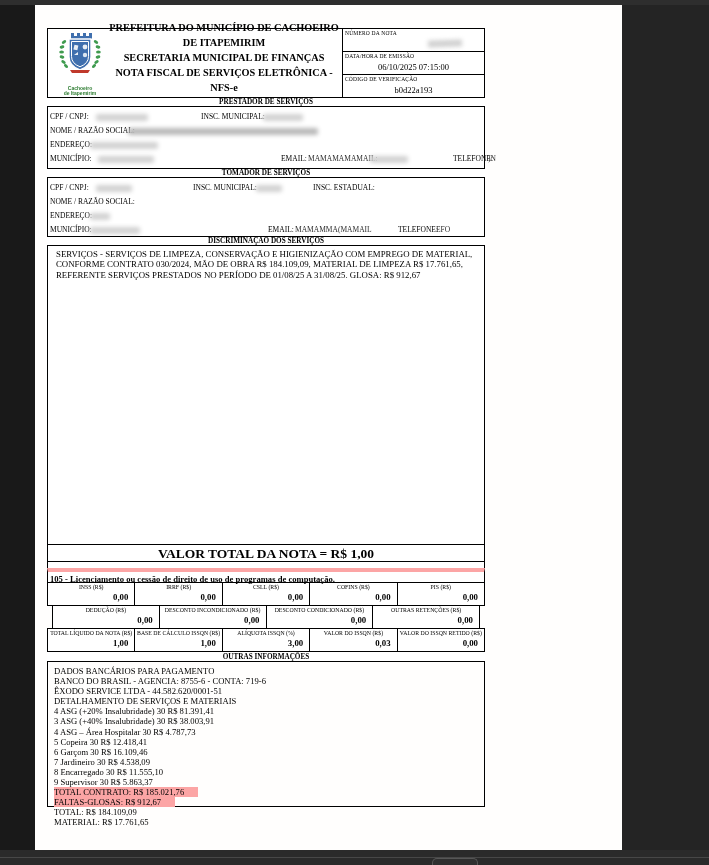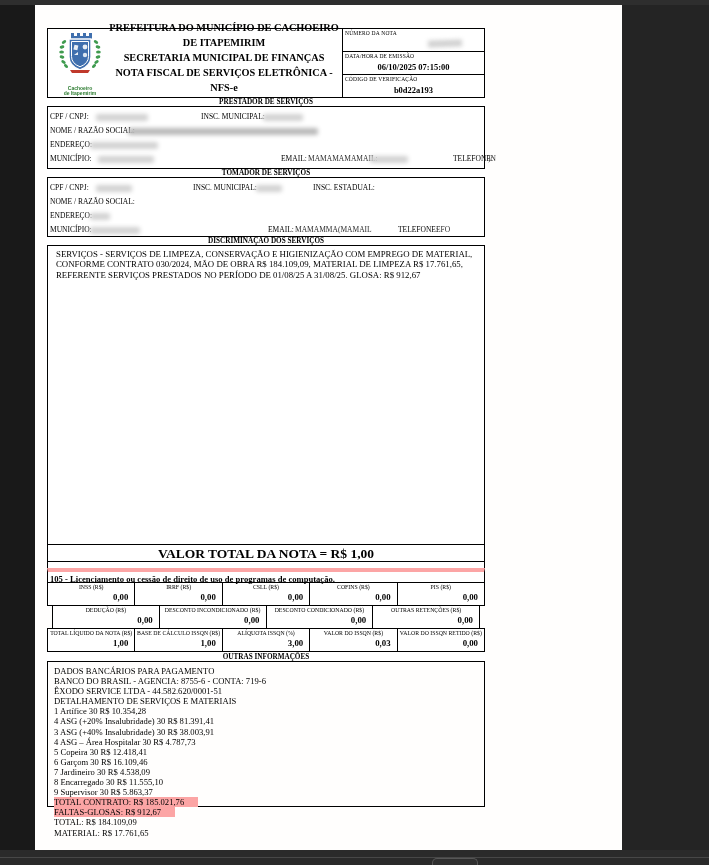--- a/index.html
+++ b/index.html
@@ -22,21 +22,21 @@
   .titles { flex:1; text-align:center; }
   .t1 { font-size:10.3px; font-weight:bold; line-height:15px; }
   .t2 { font-size:10.3px; font-weight:bold; line-height:15px; }
   .t3 { font-size:10.3px; font-weight:bold; line-height:15px; }
   .rps { font-size:7px; line-height:12px; }
   .rps .rps-date { margin-left:18px; }
   .hdr-right { width:142px; border-left:1px solid #000; display:flex; flex-direction:column; }
   .hdr-cell { flex:1; border-bottom:1px solid #000; position:relative; padding:1px 2px; }
   .hdr-cell:last-child { border-bottom:none; }
   .cap { font-size:5.5px; line-height:6px; letter-spacing:.2px; }
-  .hdr-val { text-align:center; font-weight:bold; font-size:8.5px; margin-top:3px; }
+  .hdr-val { text-align:center; font-weight:normal; font-size:8.5px; margin-top:3px; }
   .smudge { display:inline-block; height:7px; background:#b9b9b9; filter:blur(2px); border-radius:2px; vertical-align:middle; }
   .smudge.light { background:#d2d2d2; }
   .nota-smudge { position:absolute; right:22px; top:11px; width:34px; height:7px; background:#9a9a9a; opacity:.45; filter:blur(2px); transform:rotate(-2deg); }
 
   
   .secbar { height:10px; border-top:1px solid #000; border-bottom:1px solid #000; text-align:center;
             font-size:7.2px; font-weight:bold; line-height:9px; background:#fff; position:relative; margin-top:-1px; }
 
   
   .fields { padding-top:3px; }
@@ -273,21 +273,20 @@
         </div>
       </div>
     </div>
 
     <div class="secbar" style="height:11px; line-height:10px;">OUTRAS INFORMAÇÕES</div>
     <div class="info-box">
       <div class="info-line"><span>DADOS BANCÁRIOS PARA PAGAMENTO</span></div>
       <div class="info-line"><span>BANCO DO BRASIL - AGENCIA: 8755-6 - CONTA: 719-6</span></div>
       <div class="info-line"><span>ÊXODO SERVICE LTDA - 44.582.620/0001-51</span></div>
       <div class="info-line"><span>DETALHAMENTO DE SERVIÇOS E MATERIAIS</span></div>
-      <div class="info-line"><span>1 Artífice 30 R$ 10.354,28</span></div>
       <div class="info-line"><span>4 ASG (+20% Insalubridade) 30 R$ 81.391,41</span></div>
       <div class="info-line"><span>3 ASG (+40% Insalubridade) 30 R$ 38.003,91</span></div>
       <div class="info-line"><span>4 ASG – Área Hospitalar 30 R$ 4.787,73</span></div>
       <div class="info-line"><span>5 Copeira 30 R$ 12.418,41</span></div>
       <div class="info-line"><span>6 Garçom 30 R$ 16.109,46</span></div>
       <div class="info-line"><span>7 Jardineiro 30 R$ 4.538,09</span></div>
       <div class="info-line"><span>8 Encarregado 30 R$ 11.555,10</span></div>
       <div class="info-line"><span>9 Supervisor 30 R$ 5.863,37</span></div>
       <div class="info-line"><span class="hl">TOTAL CONTRATO: R$ 185.021,76</span></div>
       <div class="info-line"><span class="hl">FALTAS-GLOSAS: R$ 912,67</span></div>

